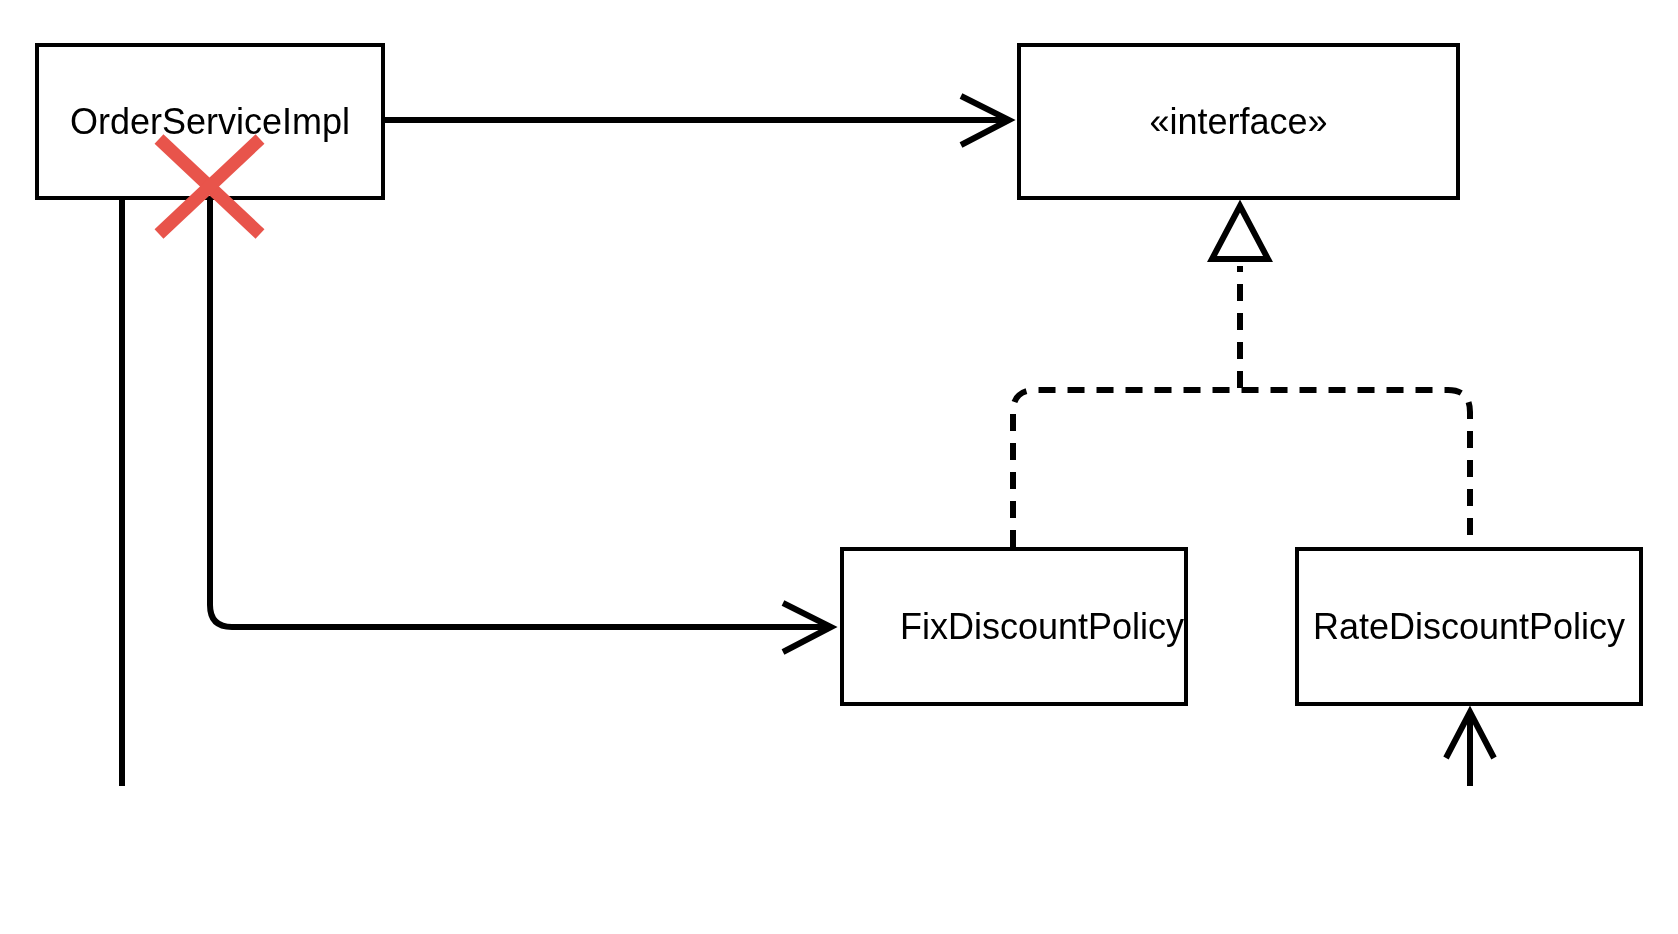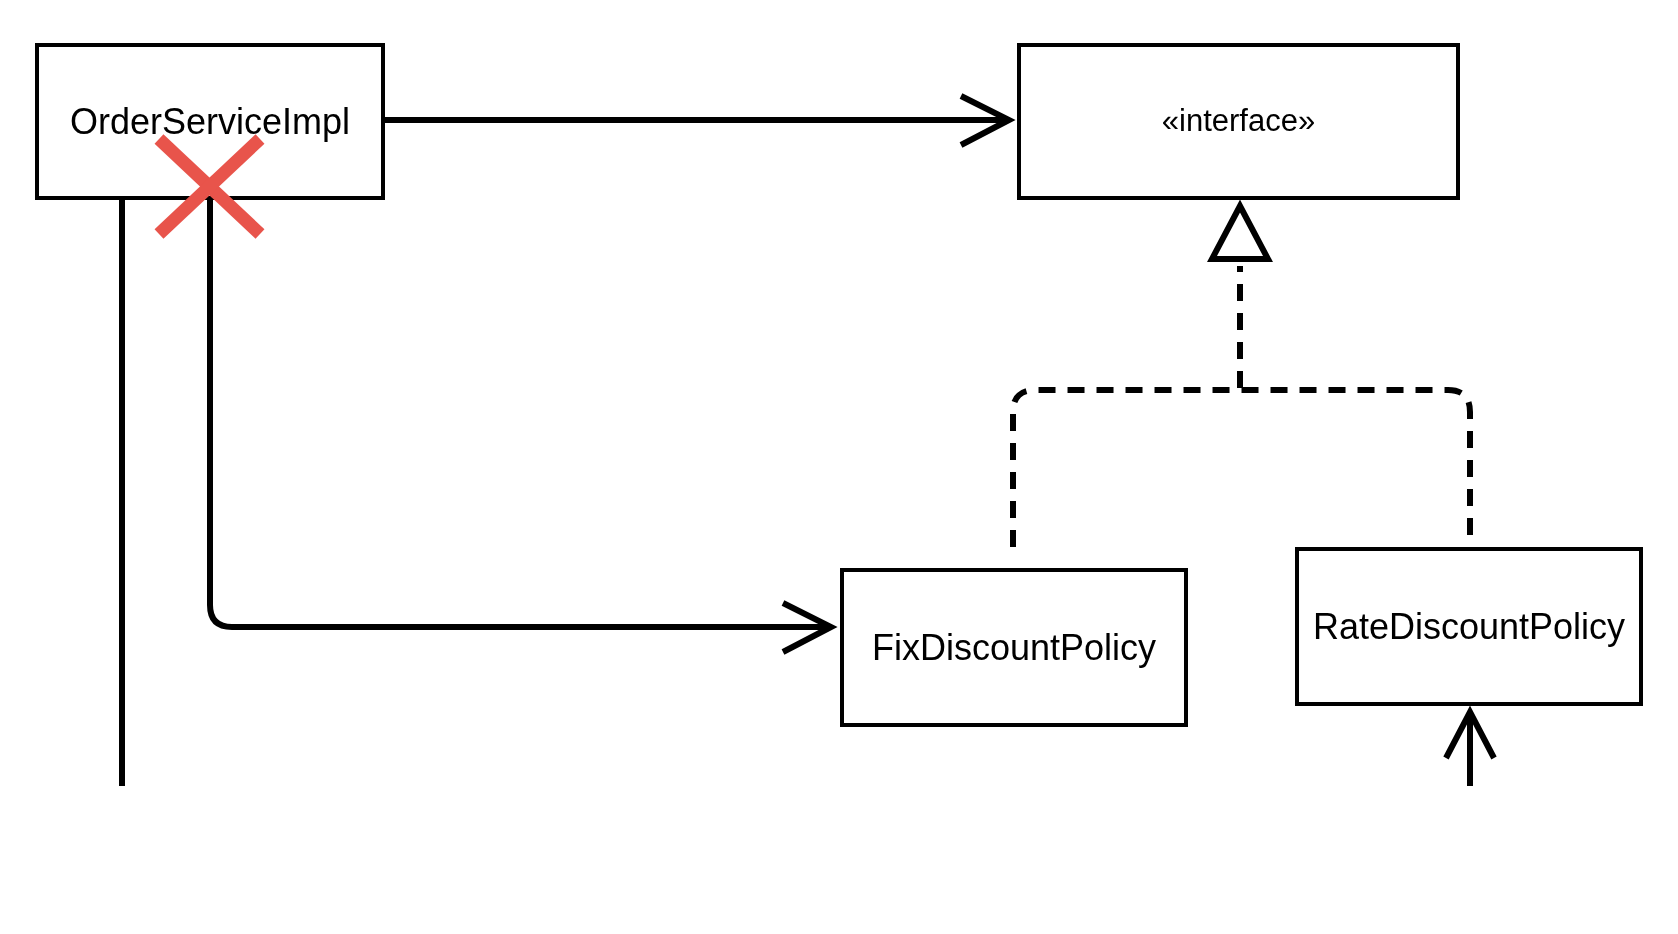--- a/index.html
+++ b/index.html
@@ -40,35 +40,35 @@
     text-align: center;
     z-index: 1;
   }
   .node-label {
     font-size: 36px;
     line-height: 1.2;
     color: var(--line);
     white-space: nowrap;
   }
   .node-stereotype {
-    font-size: 31px;
+    font-size: 36px;
     line-height: 1.25;
     color: var(--line);
     white-space: nowrap;
   }
   .node-label-bold {
     font-size: 37px;
     font-weight: bold;
     line-height: 1.25;
     color: var(--line);
     white-space: nowrap;
   }
   #node-order       { left: 35px;   top: 43px;  width: 350px; height: 157px; }
   #node-interface   { left: 1017px; top: 43px;  width: 443px; height: 157px; }
-  #node-fix         { left: 840px;  top: 568px; width: 348px; height: 159px; }
+  #node-fix         { left: 840px;  top: 547px; width: 348px; height: 159px; align-items: flex-end; }
   #node-rate        { left: 1295px; top: 547px; width: 348px; height: 159px; }
 
   .stroke-line { stroke: var(--line); }
   .stroke-cross { stroke: var(--cross); }
   .fill-node { fill: var(--node-bg); }
 </style>
 </head>
 <body>
 
 <div class="canvas">

